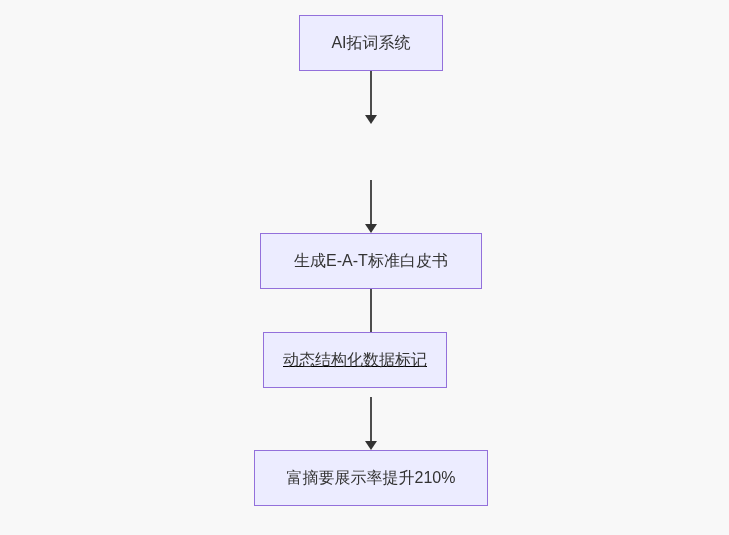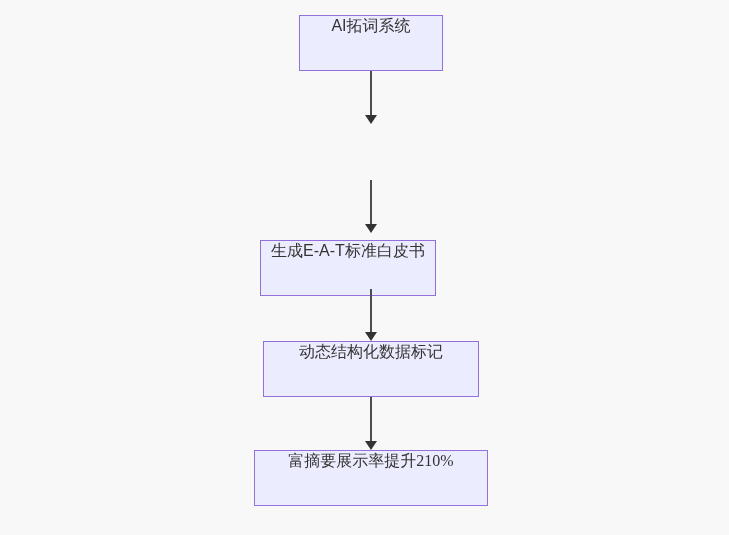--- a/index.html
+++ b/index.html
@@ -13,35 +13,36 @@
     background: #f8f8f8;
     font-family: "Liberation Sans", "DejaVu Sans", sans-serif;
     overflow: hidden;
   }
   .node {
     position: absolute;
     box-sizing: border-box;
     background: #ECECFF;
     border: 1px solid #9370DB;
     display: flex;
+    align-items: center;
     justify-content: center;
     height: 56px;
   }
   .node-label {
     color: #333333;
     font-size: 16px;
     line-height: 1.2;
     white-space: nowrap;
     text-align: center;
   }
   .n0 { left: 299px; top: 15px;  width: 144px; }
   .n1 { left: 276px; top: 124px; width: 190px; }
-  .n2 { left: 260px; top: 233px; width: 176px; margin-top: 7px; }
-  .n3 { left: 263px; top: 341px; width: 216px; }
-  .n4 { left: 254px; top: 450px; width: 234px; font-family: Liberation Serif, serif; }
+  .n2 { left: 260px; top: 233px; width: 222px; }
+  .n3 { left: 263px; top: 332px; width: 184px; text-decoration: underline; }
+  .n4 { left: 254px; top: 450px; width: 234px; }
 
   .arrow {
     position: absolute;
     left: 365px;
     width: 12px;
     display: flex;
     flex-direction: column;
     align-items: center;
   }
   .arrow-line {

